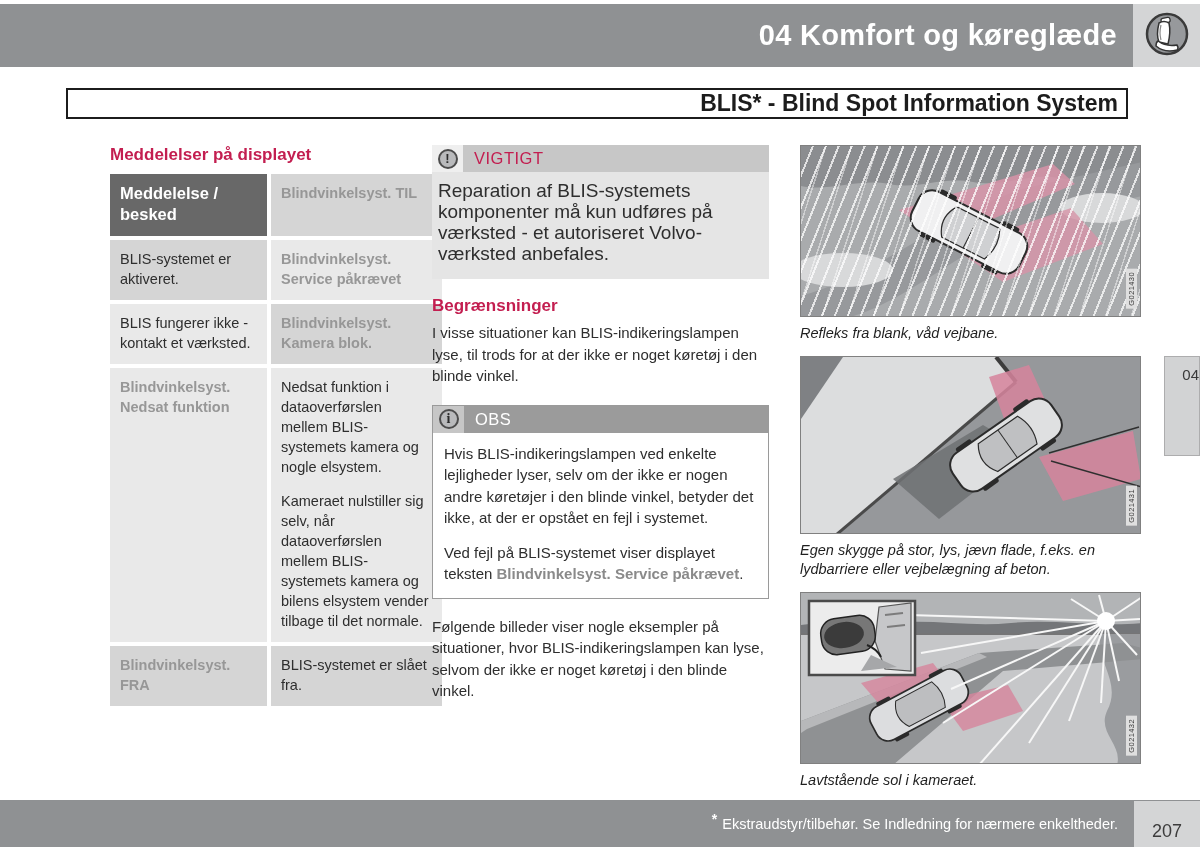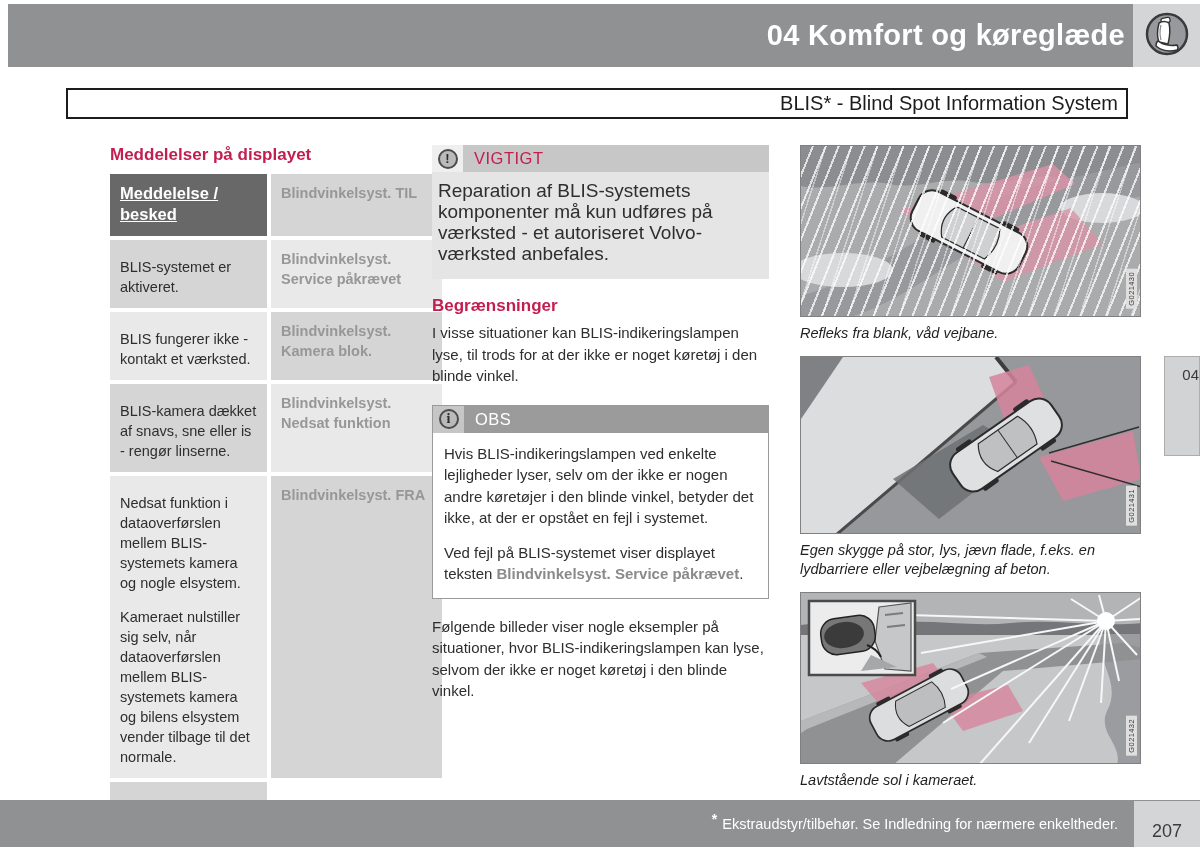--- a/index.html
+++ b/index.html
@@ -3,51 +3,51 @@
 <meta charset="utf-8">
 <style>
   * { margin:0; padding:0; box-sizing:border-box; }
   html,body { background:#ffffff; }
   .page {
     position:relative; width:1200px; height:847px; background:#ffffff;
     font-family:"Liberation Sans", sans-serif; color:#2e2e2e; overflow:hidden;
   }
   
   .header-bar {
-    position:absolute; left:8px; top:4px; width:1133px; height:63px;
+    position:absolute; left:0; top:4px; width:1133px; height:63px;
     background:#8f9193; display:flex; align-items:center; justify-content:flex-end;
   }
   .chapter-title {
     color:#ffffff; font-size:29px; font-weight:bold; padding-right:16px; letter-spacing:.3px;
   }
   .header-corner {
     position:absolute; left:1133px; top:4px; width:67px; height:63px;
     background:#d4d5d6; display:flex; align-items:center; justify-content:center;
   }
   
   .title-box {
     position:absolute; left:66px; top:88px; width:1062px; height:31px;
     background:#ffffff; border:2px solid #1c1c1c;
     display:flex; align-items:center; justify-content:flex-end;
   }
-  .title-box span { font-size:20px; font-weight:normal; color:#1c1c1c; padding-right:8px; }
+  .title-box span { font-size:23px; font-weight:bold; color:#1c1c1c; padding-right:8px; }
   
   .col-left { position:absolute; left:68px; top:145px; width:332px;padding-left:42px; }
   .section-heading { color:#c31e50; font-size:17px; font-weight:bold; margin-bottom:9px; }
   .msg-table { display:grid; grid-template-columns:157px 171px; gap:4px; font-size:14.5px; }
   .msg-table .th {
     background:#686868; color:#ffffff; font-weight:bold; font-size:16.5px;
-    line-height:21px; padding:9px 10px 11px;text-decoration:underline;
+    line-height:21px; padding:9px 10px 11px;
   }
   .cell { padding:9px 10px 11px; line-height:20px; }
   .row-a { background:#d5d5d5; }
   .row-b { background:#e9e9e9; }
   .c-msg { color:#979797; font-weight:bold; }
   .c-meaning { color:#2e2e2e; }
-  .c-meaning p { margin:8px 0 14px 0; }
+  .c-meaning p { margin:0 0 14px 0; }
   .c-meaning p:last-child { margin-bottom:0; }
   
   .col-mid { position:absolute; left:432px; top:145px; width:337px; }
   .callout-head { display:flex; height:27px; }
   .icon-cell { width:31px; display:flex; align-items:center; justify-content:center; flex:0 0 31px; }
   .vigtigt .callout-head { background:#c7c7c7; }
   .vigtigt .icon-cell { background:#efefef; }
   .vigtigt .callout-title { color:#c31e50; }
   .callout-title { font-size:16.5px; font-weight:normal; line-height:27px; padding-left:11px; letter-spacing:.5px; }
   .round-icon {
@@ -138,23 +138,20 @@
       <div class="cell row-a c-meaning">
           <p>BLIS-systemet er aktiveret.</p>
         </div>
 
       <div class="cell row-b c-msg">Blindvinkelsyst. Service påkrævet</div>
       <div class="cell row-b c-meaning">
           <p>BLIS fungerer ikke - kontakt et værksted.</p>
         </div>
 
       <div class="cell row-a c-msg">Blindvinkelsyst. Kamera blok.</div>
-      <div class="cell row-a c-meaning">
-          <p>BLIS-kamera dækket af snavs, sne eller is - rengør linserne.</p>
-        </div>
 
       <div class="cell row-b c-msg">Blindvinkelsyst. Nedsat funktion</div>
       <div class="cell row-b c-meaning">
         <p>Nedsat funktion i dataoverførslen mellem BLIS-systemets kamera og nogle elsystem.</p>
         <p>Kameraet nulstiller sig selv, når dataoverførslen mellem BLIS-systemets kamera og bilens elsystem vender tilbage til det normale.</p>
       </div>
 
       <div class="cell row-a c-msg">Blindvinkelsyst. FRA</div>
       <div class="cell row-a c-meaning">
           <p>BLIS-systemet er slået fra.</p>

